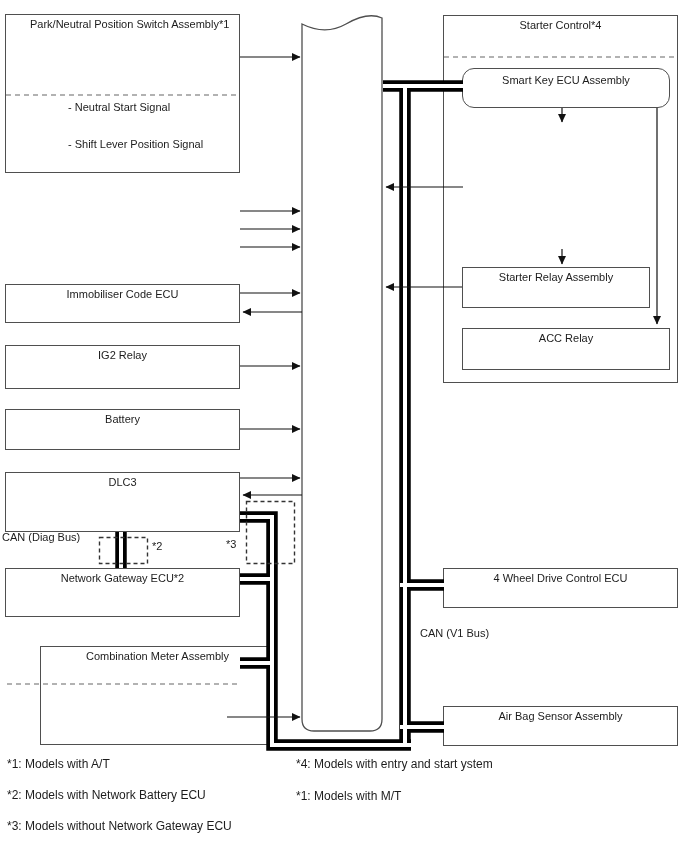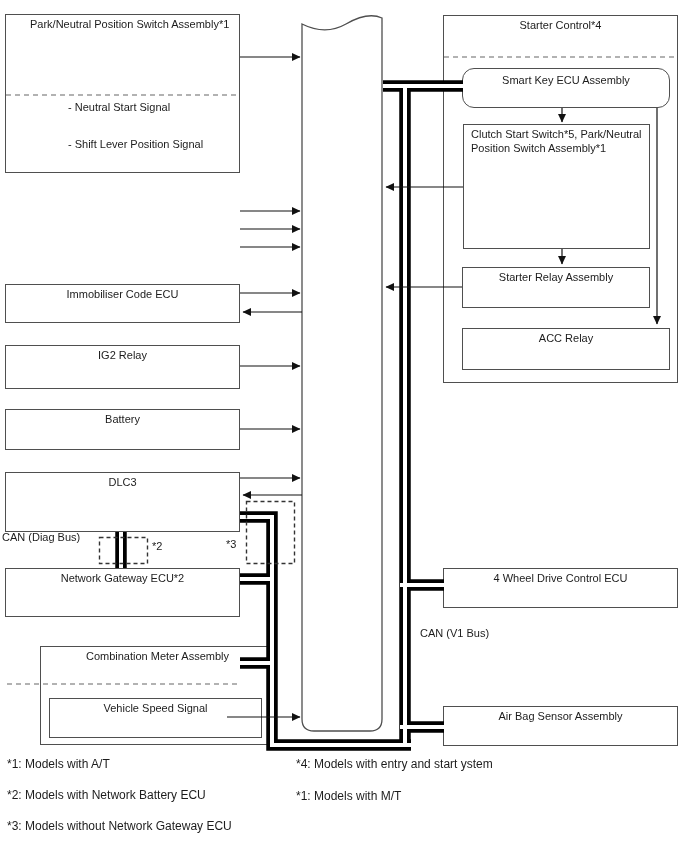--- a/index.html
+++ b/index.html
@@ -61,36 +61,30 @@
   <div class="box" style="left:5px;top:472px;width:235px;height:60px;">
     <span class="title">DLC3</span>
   </div>
 
   <div class="box" style="left:5px;top:568px;width:235px;height:49px;padding-left:36px;">
     <span class="title">Network Gateway ECU*2</span>
   </div>
 
   <div class="box" style="left:5px;top:646px;width:235px;height:99px;margin-left:35px;">
     <span class="title">Combination Meter Assembly</span>
-    <div class="inner-box" style="left:8px;top:51px;width:213px;height:40px;">
-      <span class="title">Vehicle Speed Signal</span>
-    </div>
   </div>
 
   <div class="box" style="left:443px;top:15px;width:235px;height:368px;">
     <span class="title">Starter Control*4</span>
   </div>
 
   <div class="box rounded" style="left:462px;top:68px;width:208px;height:40px;z-index:2;">
     <span class="title" style="top:5px;">Smart Key ECU Assembly</span>
   </div>
 
-  <div class="box" style="left:463px;top:124px;width:187px;height:125px;">
-    <span class="title left" style="left:7px;width:172px;line-height:13.5px;">Clutch Start Switch*5, Park/Neutral Position Switch Assembly*1</span>
-  </div>
 
   <div class="box" style="left:462px;top:267px;width:188px;height:41px;">
     <span class="title">Starter Relay Assembly</span>
   </div>
 
   <div class="box" style="left:462px;top:328px;width:208px;height:42px;">
     <span class="title">ACC Relay</span>
   </div>
 
   <div class="box" style="left:443px;top:568px;width:235px;height:40px;">

